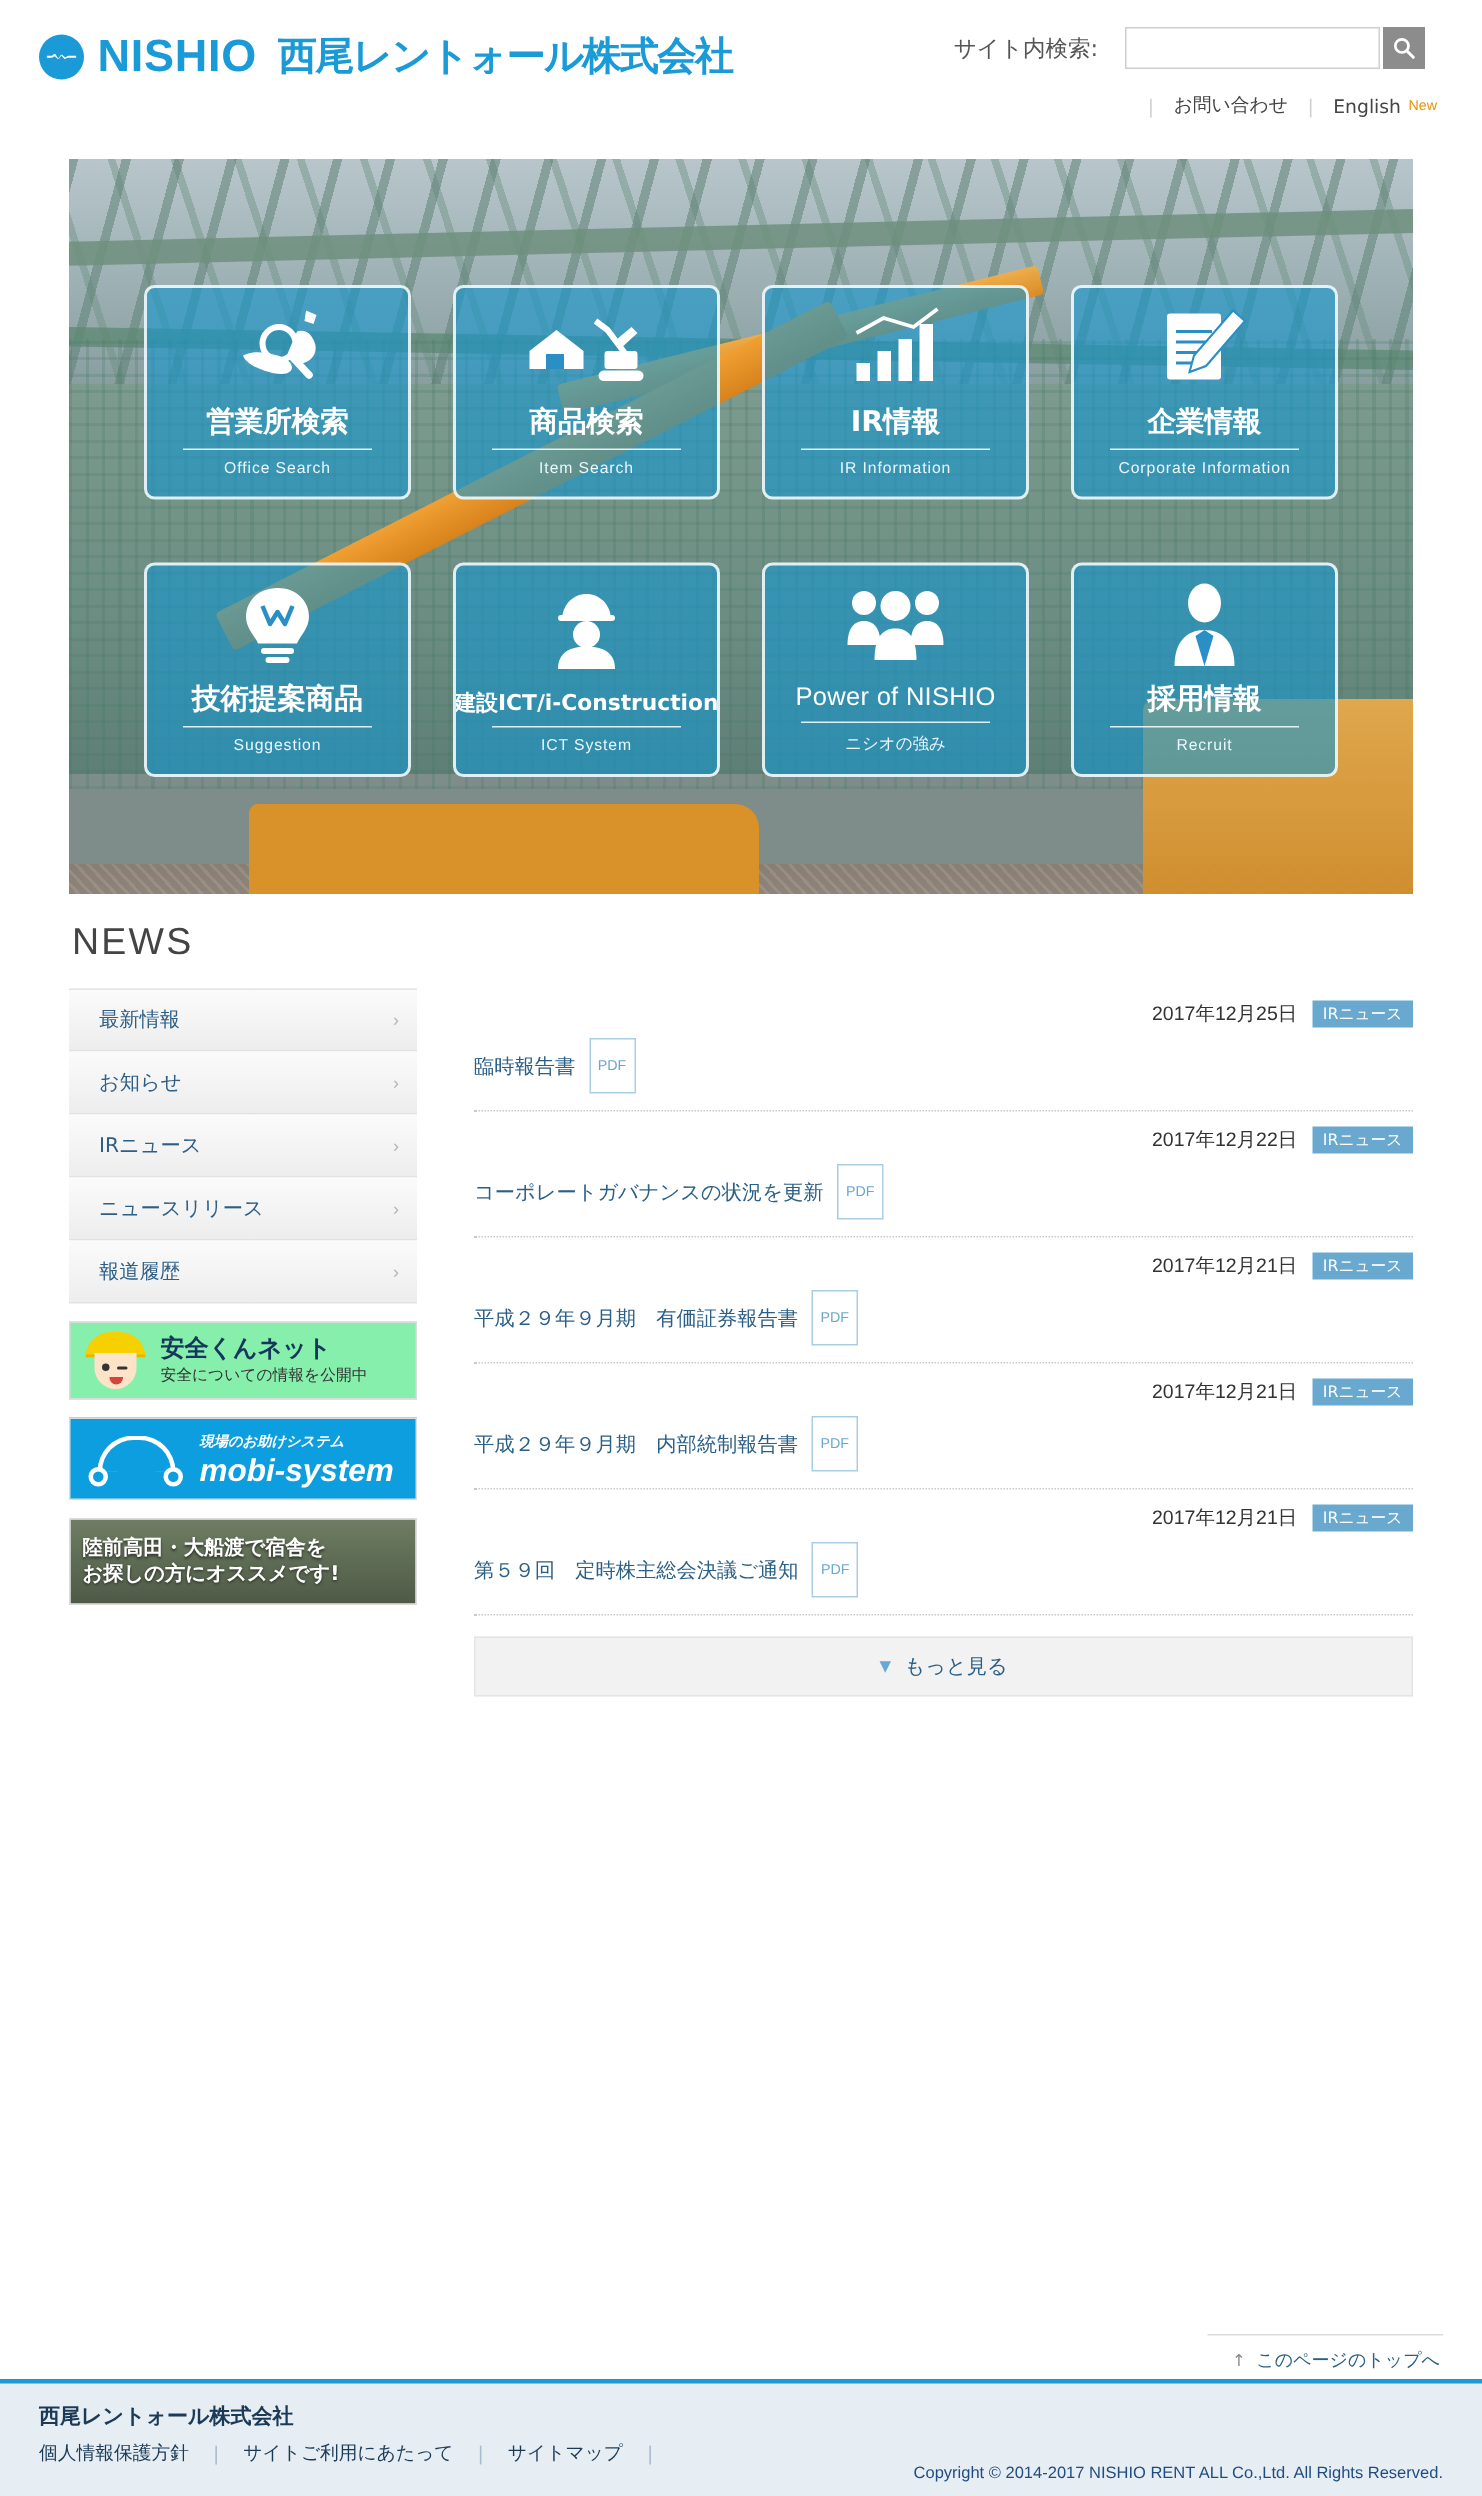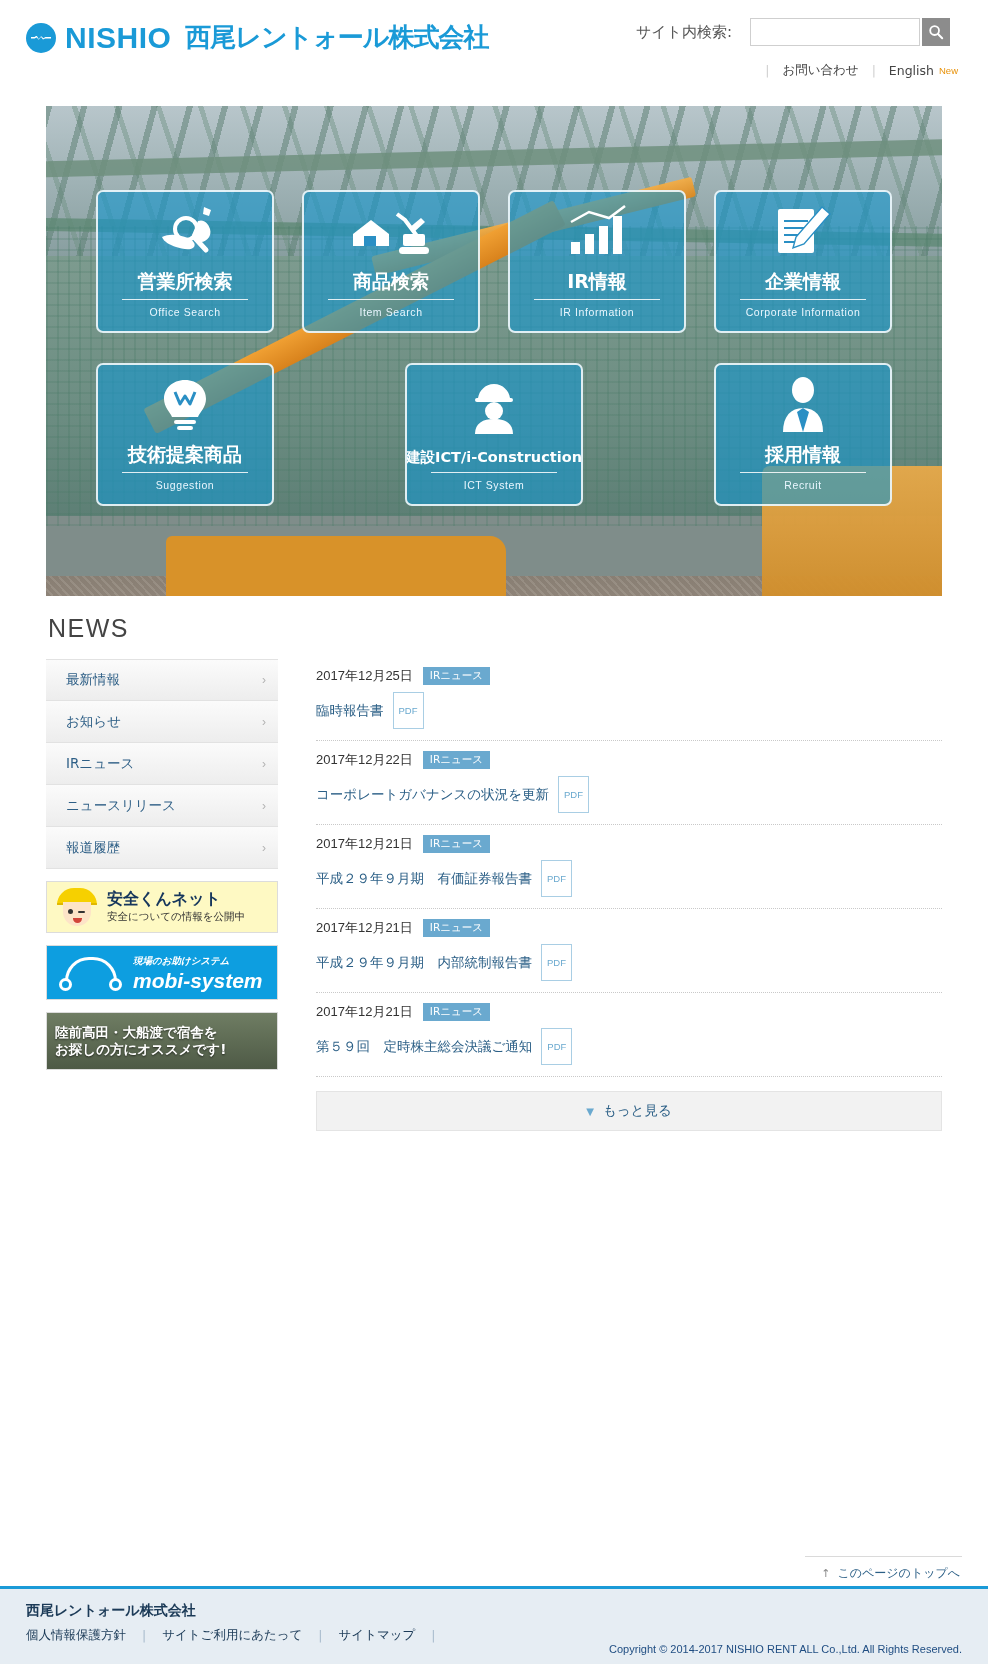--- a/index.html
+++ b/index.html
@@ -72,21 +72,21 @@
             background:#d89229; border-radius:6px 16px 4px 4px; }
   .ground   { position:absolute; left:0; top:470px; width:100%; height:120px;
             background: linear-gradient(180deg,#8d8377 0%, #9c9084 40%, #8a7f72 100%); }
   .gravel   { position:absolute; left:0; top:470px; width:100%; height:120px; opacity:.5;
             background: repeating-linear-gradient(47deg, rgba(255,255,255,.15) 0 2px, rgba(0,0,0,.07) 2px 6px); }
   .machine-r{ position:absolute; right:-20px; top:360px; width:200px; height:150px;
             background: linear-gradient(180deg,#e7a94a,#cf8b26); border-radius:8px; opacity:.95; }
 
   .tiles { position: absolute; inset: 0; padding: 84px 50px 0; }
   .tile-row { display: flex; justify-content: space-between; }
-  .tile-row + .tile-row { margin-top: 30px; }
+  .tile-row + .tile-row { margin-top: 42px; }
   .tile {
     width: 178px; height: 143px; border: 2px solid rgba(255,255,255,.85); border-radius: 7px;
     background: rgba(22,150,205,.62);
     display: flex; flex-direction: column; align-items: center; justify-content: flex-end;
     padding-bottom: 13px; cursor: pointer; position: relative; overflow: hidden;
   }
   .tile-icon { flex: 1; display: flex; align-items: center; justify-content: center;
                width: 100%; }
   .tile-icon svg { display: block; }
   .tile-title { color:#fff; font-size: 19px; font-weight: bold; line-height: 1;
@@ -109,21 +109,21 @@
   .side-item {
     height: 42px; display: flex; align-items: center; justify-content: space-between;
     padding: 0 12px 0 20px; font-size: 13.5px; color: #2e5f86; cursor: pointer;
     background: linear-gradient(180deg,#fbfbfb,#ededed);
     border-bottom: 1px solid #e2e2e2; font-family: "DejaVu Sans", sans-serif;
   }
   .side-item:first-child { border-top: 1px solid #e2e2e2; }
   .side-chevron { color: #b3b3b3; font-size: 12px; font-family: "Liberation Sans", sans-serif; }
 
   .banner { margin-top: 12px; border: 1px solid #dcdcdc; cursor: pointer; }
-  .banner-safety { height: 52px; background: #fef9c3; display: flex; align-items: center;
+  .banner-safety { height: 52px; background: #86efac; display: flex; align-items: center;
                    padding: 0 8px; }
   .helmet { width: 44px; height: 40px; position: relative; flex: none; }
   .helmet-hat { position: absolute; left: 2px; top: 1px; width: 40px; height: 17px;
                 background: #f6d000; border-radius: 20px 20px 0 0; border-bottom: 2px solid #e0b800; }
   .helmet-face { position: absolute; left: 8px; top: 15px; width: 28px; height: 24px;
                  background: #fde4c8; border-radius: 0 0 14px 14px; }
   .helmet-face::before { content:""; position:absolute; left:5px; top:7px; width:5px; height:5px;
                  background:#333; border-radius:50%; }
   .helmet-face::after { content:""; position:absolute; right:6px; top:9px; width:7px; height:2px;
                  background:#333; border-radius:1px; }
@@ -167,21 +167,21 @@
   .banner-riku { height: 58px; position: relative; overflow: hidden;
                  background: linear-gradient(180deg,#6f7d63,#4e5a46); display:flex;
                  align-items:center; }
   .riku-txt { color:#fff; font-size: 13.5px; font-weight: bold; line-height: 1.25;
               padding-left: 8px; text-shadow: 0 1px 2px rgba(0,0,0,.6);
               font-family: "DejaVu Sans", sans-serif; }
 
   .news-list { flex: 1; margin-left: 38px; padding-top: 4px; }
   .news-item { padding: 10px 0 11px; border-bottom: 1px dotted #c9c9c9; }
   .news-item:first-child { padding-top: 4px; }
-  .news-meta { display: flex; align-items: center; }
+  .news-meta { display: flex; align-items: center; justify-content: flex-end; }
   .news-date { font-size: 13px; color: #333; font-family: "Liberation Sans", sans-serif; }
   .news-cat { font-size: 10.5px; color: #fff; background: #6aa9cf; padding: 2px 7px;
               margin-left: 10px; font-family: "DejaVu Sans", sans-serif; }
   .news-title-row { margin-top: 7px; display: flex; align-items: center; }
   .news-title { font-size: 13.5px; color: #2b5f86; cursor: pointer;
                 font-family: "DejaVu Sans", sans-serif; }
   .pdf-badge { font-size: 9.5px; color: #6aa9cf; border: 1px solid #a9cee4; padding: 12px 5px;
                margin-left: 9px; font-family: "Liberation Sans", sans-serif; }
   .more-btn { margin-top: 14px; height: 40px; background: #f2f2f2; border: 1px solid #e4e4e4;
               display: flex; align-items: center; justify-content: center; cursor: pointer;
@@ -342,20 +342,35 @@
             <rect x="10" y="20" width="38" height="4" rx="2" fill="#fff"></rect>
             <circle cx="29" cy="33" r="9" fill="#fff"></circle>
             <path d="M10 56 C10 45 18 41 29 41 C40 41 48 45 48 56z" fill="#fff"></path>
           </svg>
         </div>
         <div class="tile-title">建設ICT/i-Construction</div>
         <div class="tile-sep"></div>
         <div class="tile-sub">ICT System</div>
       </div>
 
+      <div class="tile latin jp-sub">
+        <div class="tile-icon">
+          <svg width="70" height="54" viewBox="0 0 70 54">
+            <circle cx="14" cy="12" r="8" fill="#fff"></circle>
+            <path d="M3 40 C3 28 8 24 14 24 C20 24 25 28 25 40z" fill="#fff"></path>
+            <circle cx="56" cy="12" r="8" fill="#fff"></circle>
+            <path d="M45 40 C45 28 50 24 56 24 C62 24 67 28 67 40z" fill="#fff"></path>
+            <circle cx="35" cy="14" r="10" fill="#fff"></circle>
+            <path d="M21 50 C21 34 27 29 35 29 C43 29 49 34 49 50z" fill="#fff"></path>
+          </svg>
+        </div>
+        <div class="tile-title">Power of NISHIO</div>
+        <div class="tile-sep"></div>
+        <div class="tile-sub">ニシオの強み</div>
+      </div>
 
       <div class="tile">
         <div class="tile-icon">
           <svg width="54" height="58" viewBox="0 0 54 58">
             <ellipse cx="27" cy="14" rx="11" ry="13" fill="#fff"></ellipse>
             <path d="M7 56 C7 40 15 32 27 32 C39 32 47 40 47 56z" fill="#fff"></path>
             <path d="M27 32 l-6 4 6 20 6 -20z" fill="#2a8fc4"></path>
           </svg>
         </div>
         <div class="tile-title">採用情報</div>

